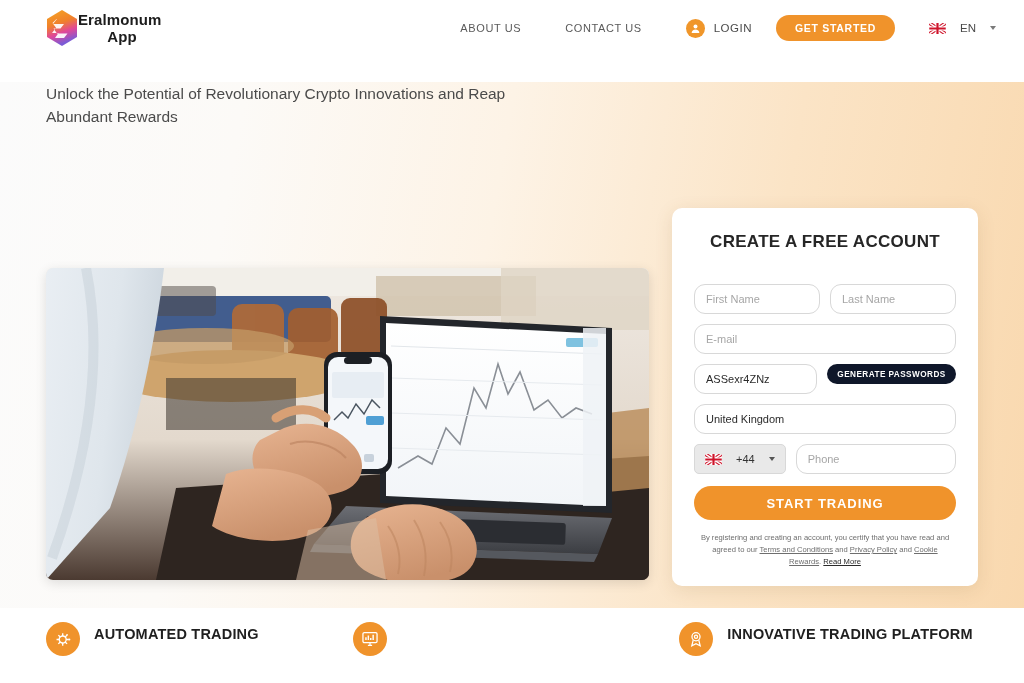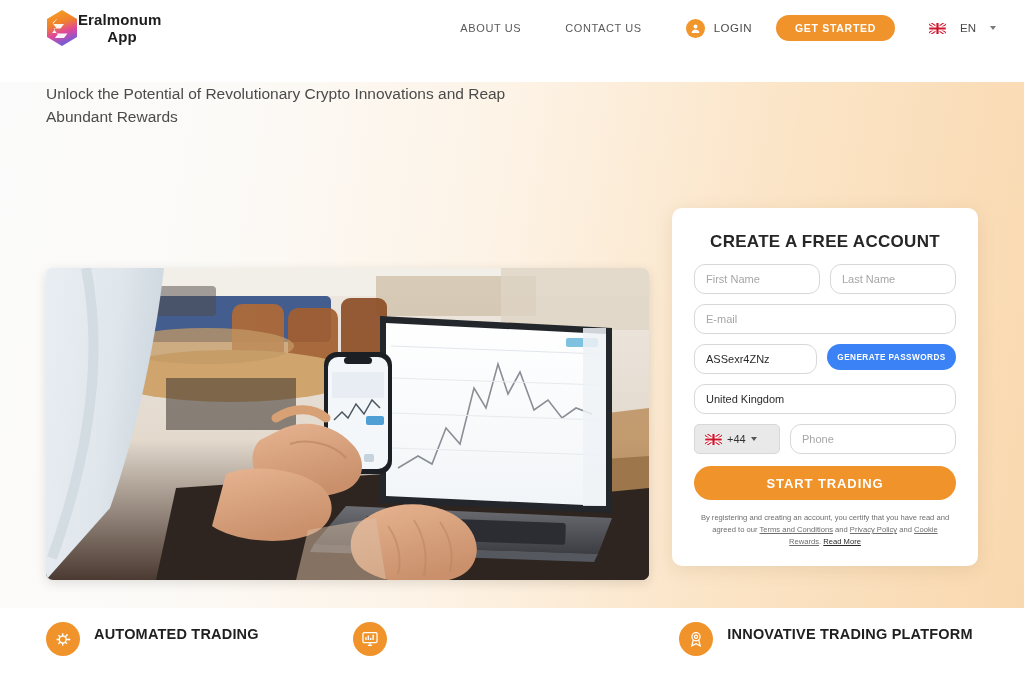--- a/index.html
+++ b/index.html
@@ -81,44 +81,44 @@
   
   .signup-card {
     position:absolute; right: 0; top: 126px;
     width: 306px; background:#fff;
     border-radius: 10px;
     box-shadow: 0 4px 18px rgba(120,90,40,.13);
     padding: 24px 22px 18px;
   }
   .card-title {
     text-align:center; font-size: 17px; font-weight: bold;
-    color: #262626; letter-spacing: .3px; margin-bottom: 12px;
+    color: #262626; letter-spacing: .3px; margin-bottom: 32px;
   }
   .field-row { display:flex; gap: 10px; margin-bottom: 10px; }
   .fld {
     flex: 1 1 0; min-width: 0;
     height: 30px; border: 1px solid #d8d8d8; border-radius: 11px;
     background: #fff; padding: 0 11px;
     font-family: "Liberation Sans", sans-serif;
     font-size: 11px; color: #2b2b2b; outline: none;
   }
   .fld::placeholder { color: #a6a6a6; }
   .fld.full { width: 100%; }
   .btn-generate {
-    flex: 0 0 129px; height: 26px; border:none; border-radius: 15px;
-    background: #3b82f6; color:#fff;
+    flex: 0 0 129px; height: 20px; border:none; border-radius: 15px;
+    background: #0f172a; color:#fff;
     font-size: 8.2px; font-weight: bold; letter-spacing: .45px;
     cursor:pointer; white-space: nowrap;
   }
   .phone-row { display:flex; gap: 10px; margin-bottom: 12px; }
   .ccode {
     flex: 0 0 86px; height: 30px;
     border: 1px solid #d8d8d8; border-radius: 5px;
     background: #e9e9e9;
-    display:flex; align-items:center; gap: 5px; padding: 0 10px;
+    display:flex; align-items:center; gap: 14px; padding: 0 10px;
     cursor:pointer;
   }
   .ccode-text { font-size: 11px; color: #333; }
   .ccode .caret { border-top-color:#555; }
   .btn-start {
     width: 100%; height: 34px; border:none; border-radius: 17px;
     background: #f0932b; color:#fff;
     font-size: 13px; font-weight: bold; letter-spacing: .9px;
     cursor:pointer; margin-bottom: 12px;
   }

